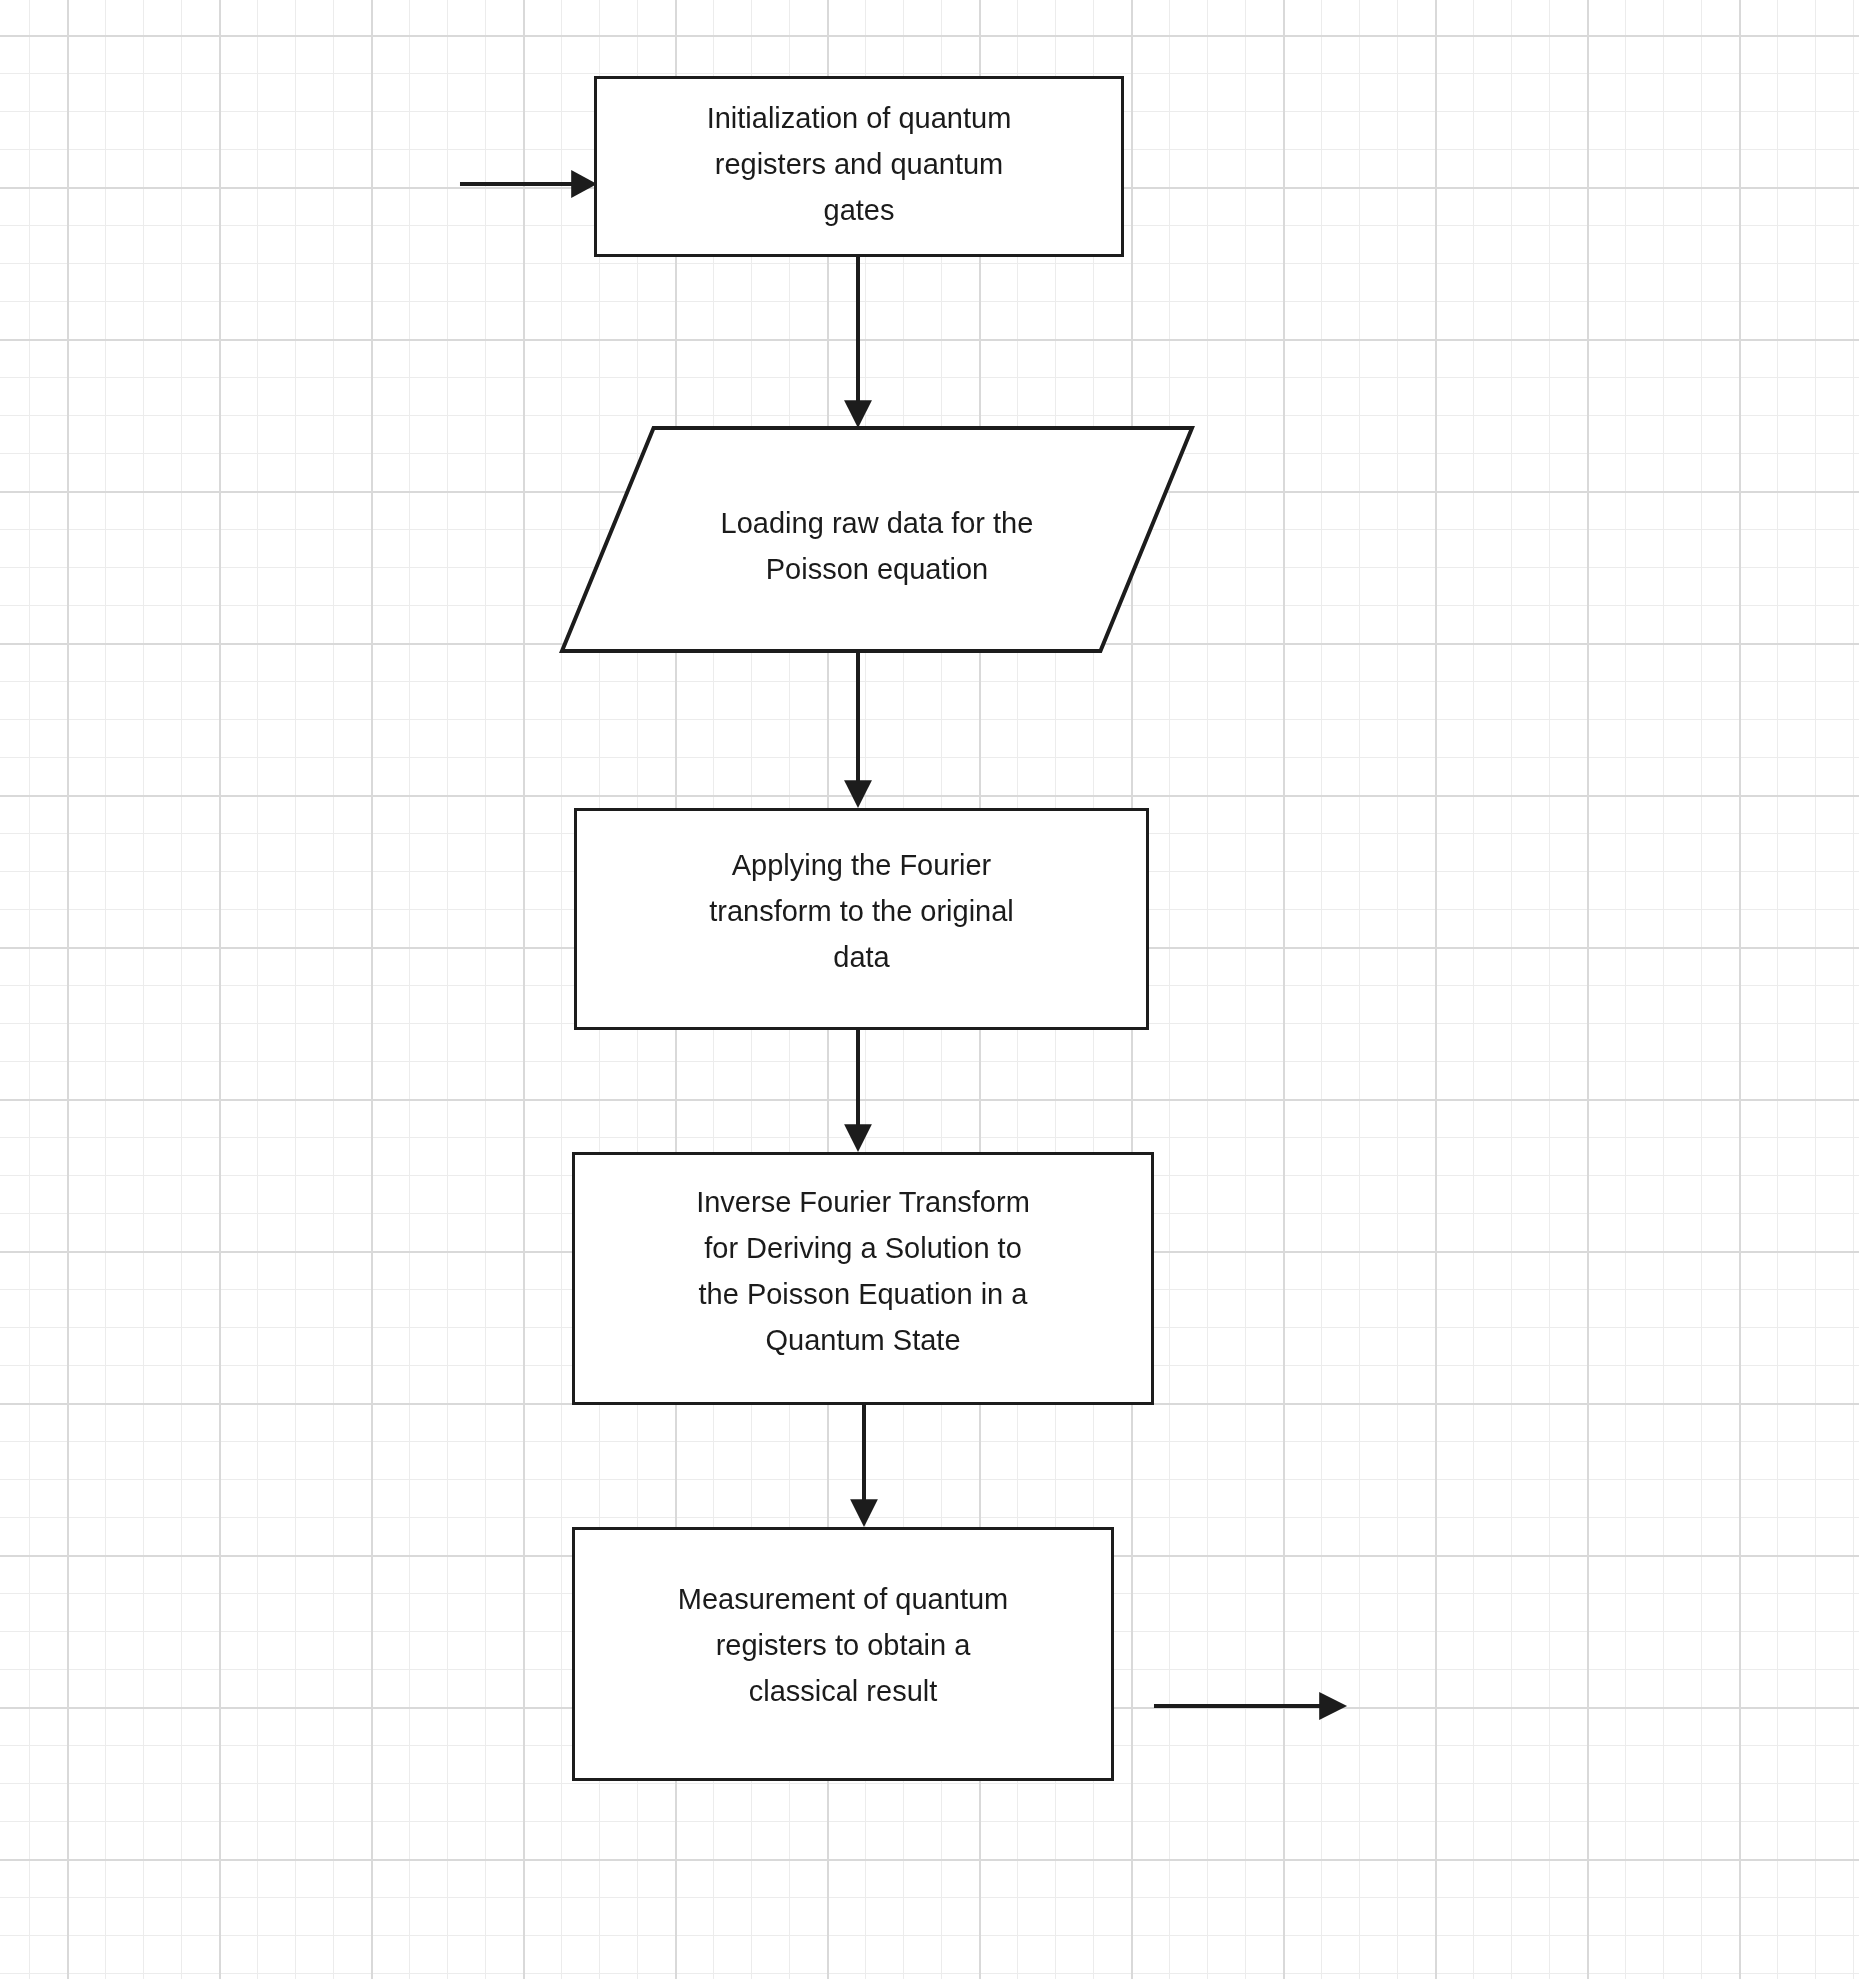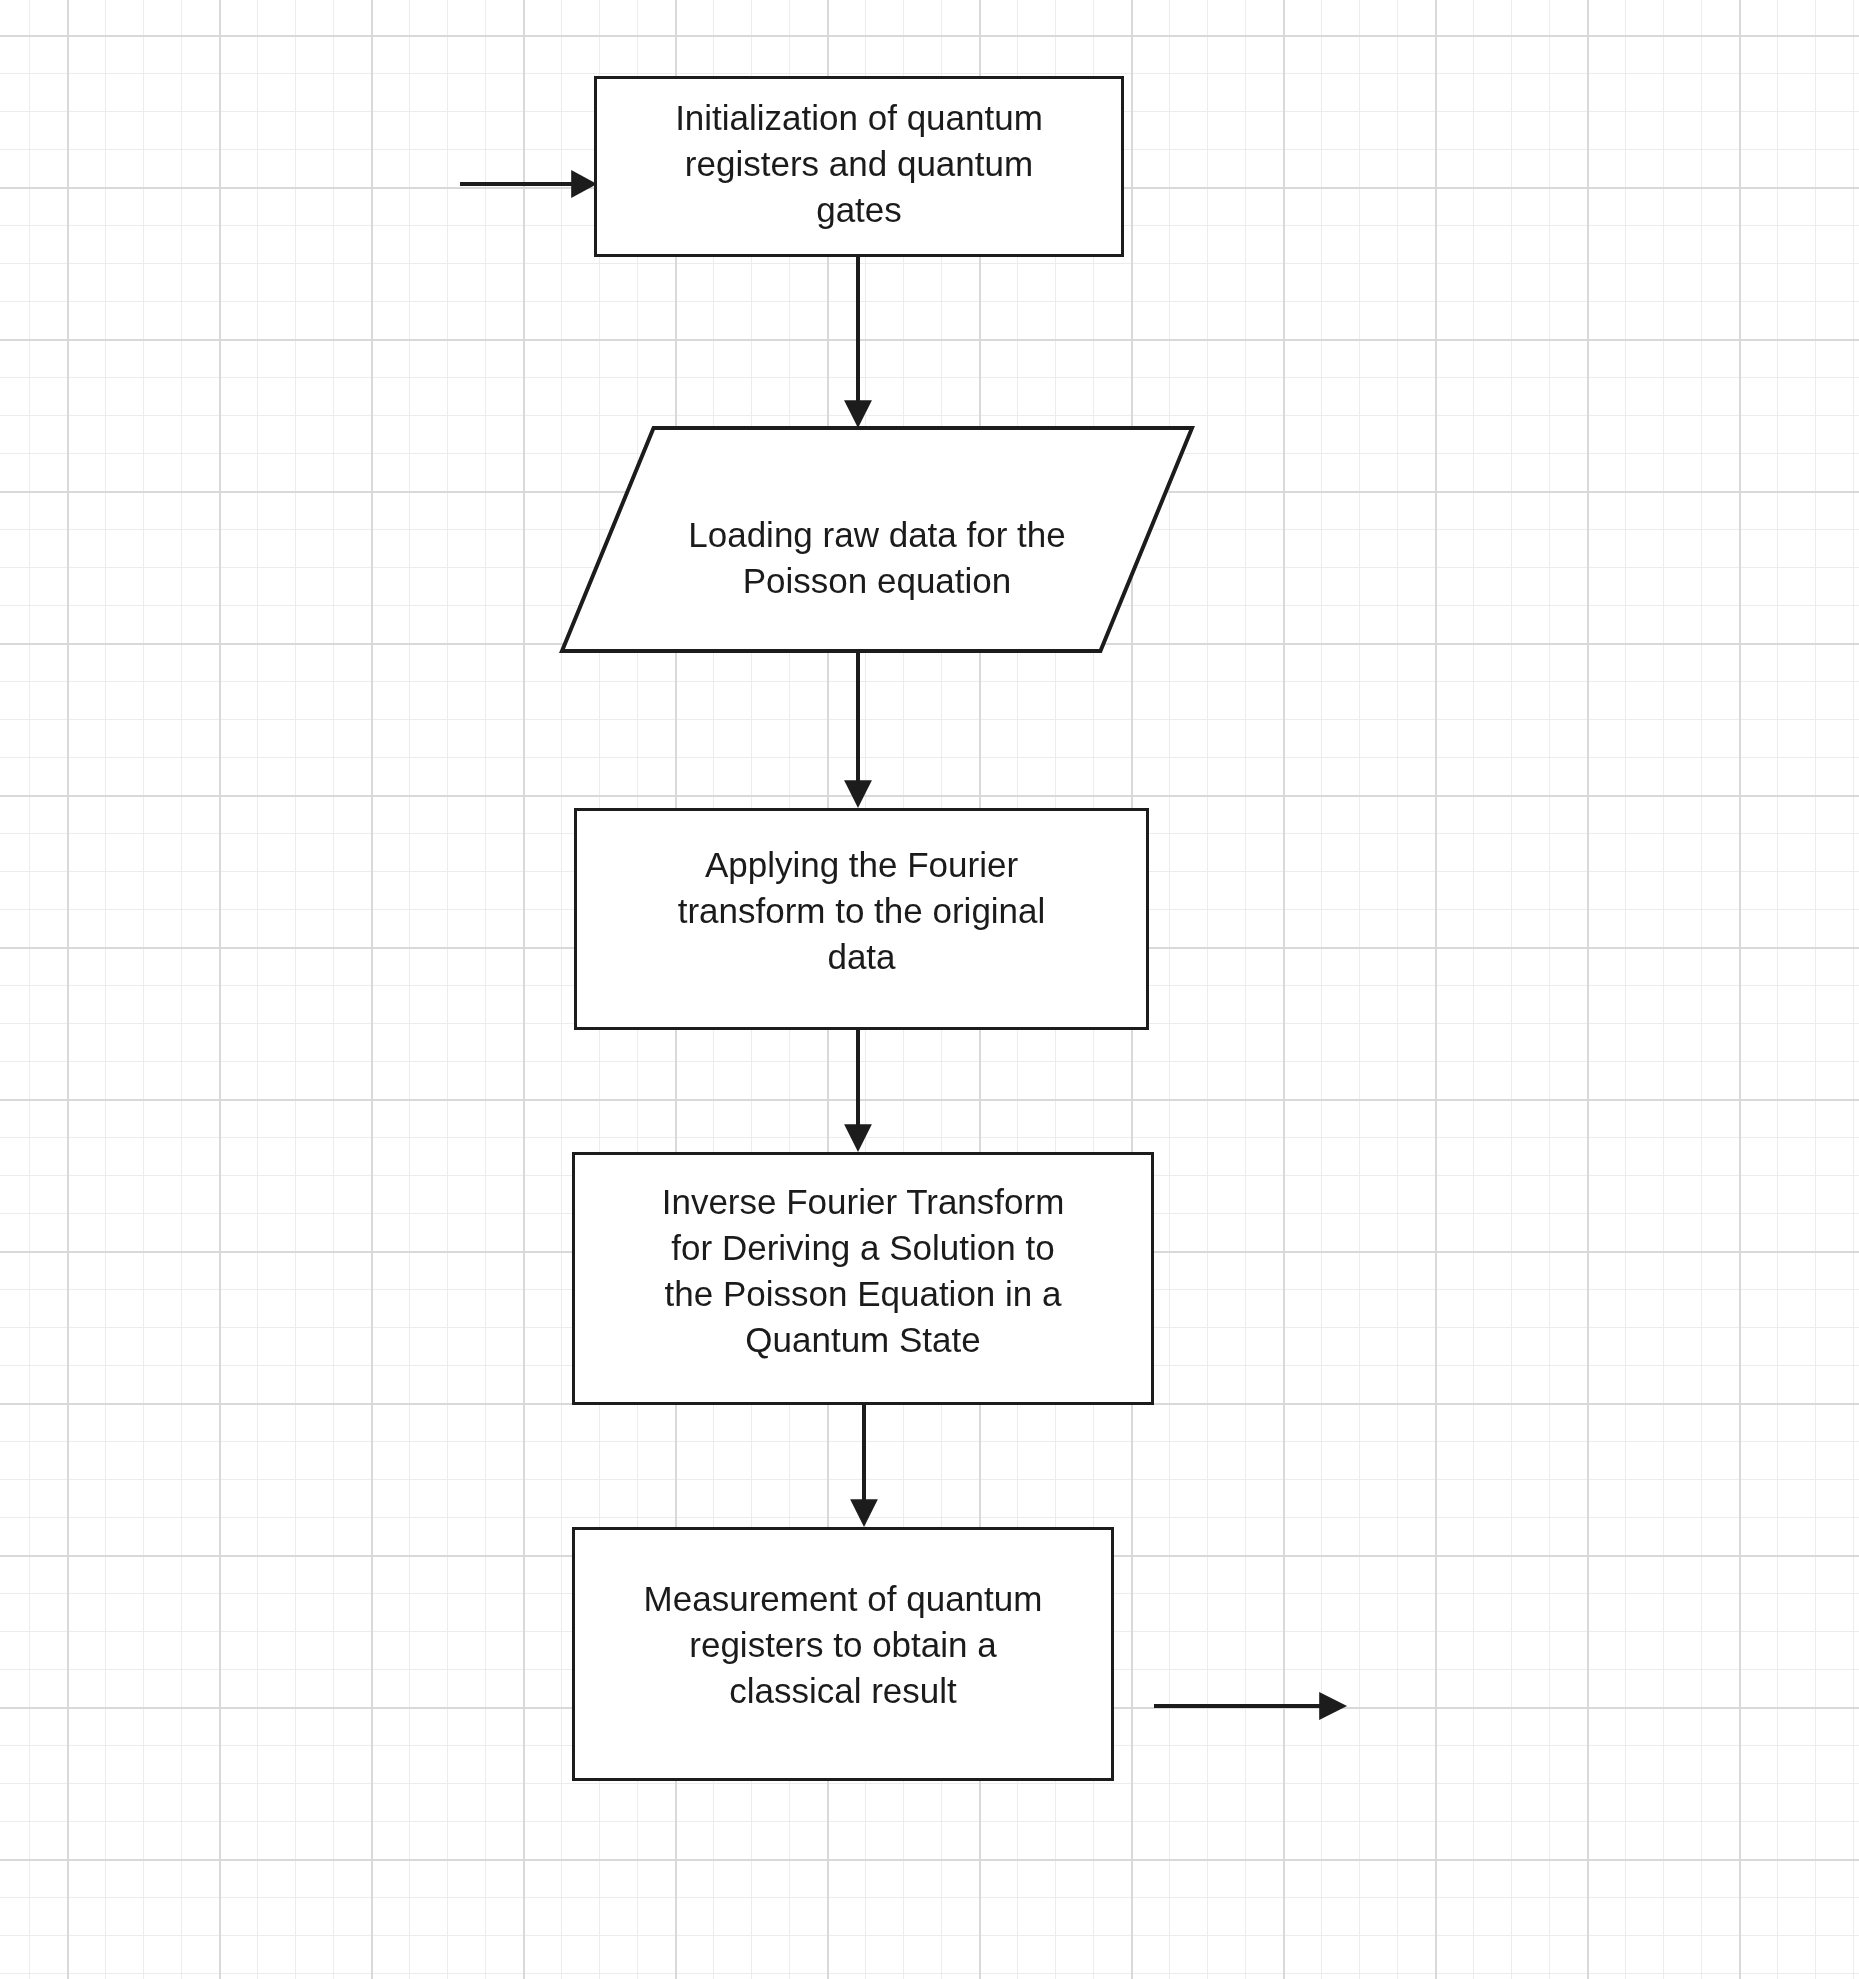--- a/index.html
+++ b/index.html
@@ -23,21 +23,21 @@
       152px 152px,
       38px 38px,
       38px 38px;
     background-position: 67px 35px, 67px 35px, 67px 35px, 67px 35px;
     overflow: hidden;
     font-family: "Liberation Sans", sans-serif;
   }
   .node-text {
     color: #1b1b1b;
     font-family: "Liberation Sans", sans-serif;
-    font-size: 35px;
+    font-size: 29px;
     line-height: 46px;
     text-align: center;
     white-space: pre-line;
   }
   .shape {
     position: absolute;
     box-sizing: border-box;
     background: #ffffff;
     display: flex;
     align-items: center;
@@ -55,21 +55,21 @@
   }
   .para-wrap svg {
     position: absolute;
     left: 0;
     top: 0;
     overflow: visible;
   }
   .para-label {
     position: absolute;
     left: 0;
-    top: 16px;
+    top: 4px;
     width: 100%;
     height: 100%;
     display: flex;
     align-items: center;
     justify-content: center;
   }
   .conn {
     position: absolute;
     overflow: visible;
   }

